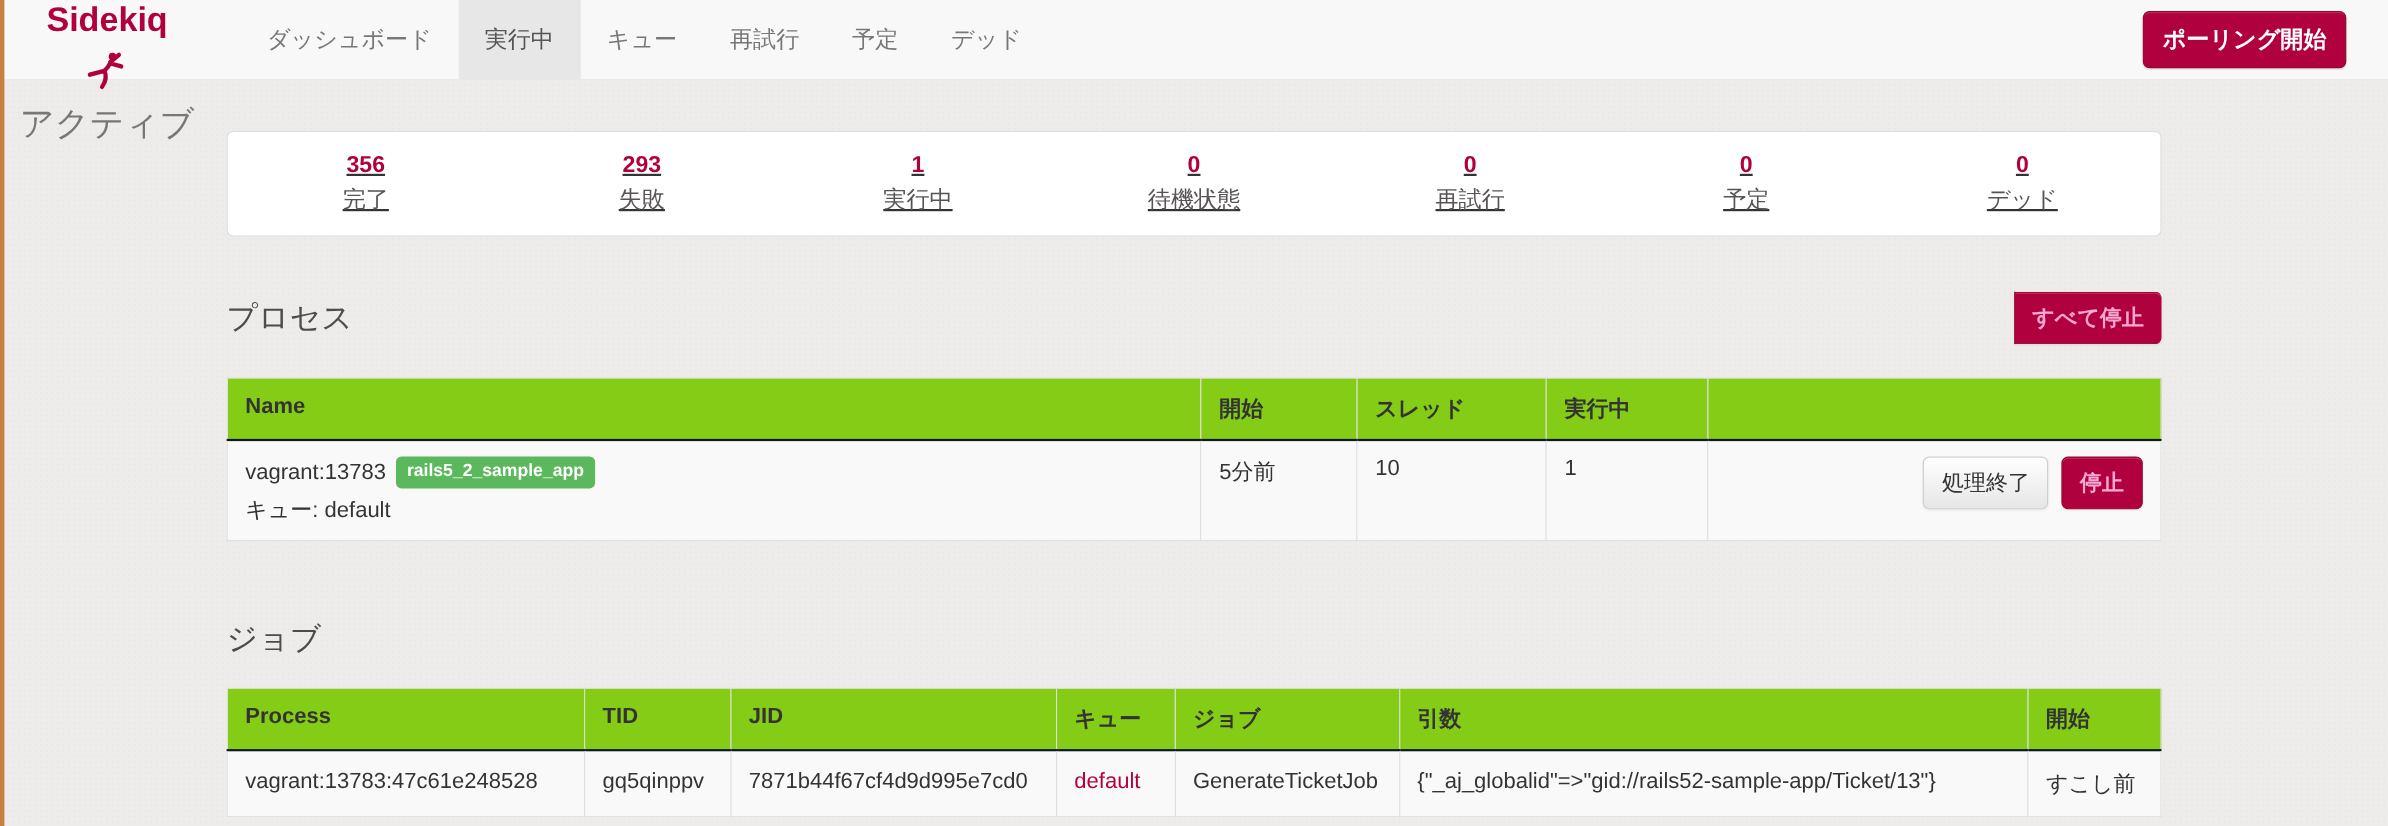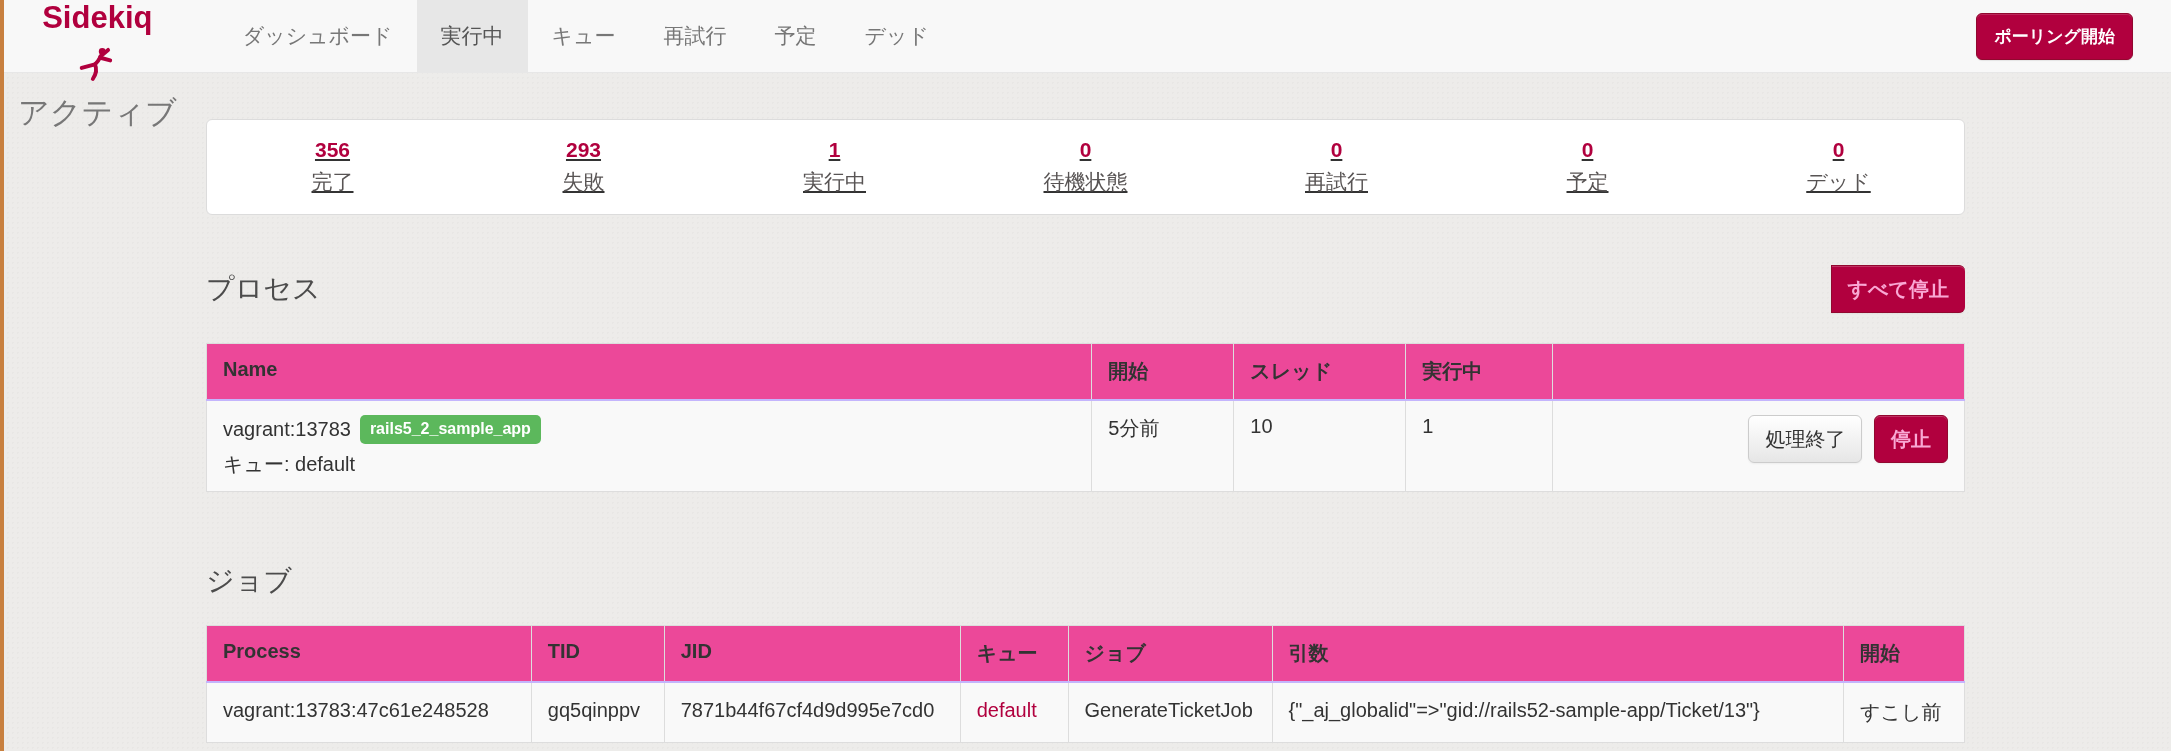--- a/index.html
+++ b/index.html
@@ -40,21 +40,21 @@
     padding: 0 24px;
     font-size: 21px; color:#777;
     cursor:pointer; white-space:nowrap;
   }
   .nav-tab.active { background:#e7e7e7; color:#555; }
   .polling-btn {
     margin-left:auto; align-self:center; margin-right:38px;
     background:#b1003e; color:#fff;
     border:1px solid #91082f; border-radius:6px;
     font-family:"Liberation Sans",sans-serif;
-    font-size:17px; font-weight:bold;
+    font-size:21px; font-weight:bold;
     padding: 11px 17px;
     cursor:pointer;
     box-shadow: inset 0 1px 0 rgba(255,255,255,.15), 0 1px 1px rgba(0,0,0,.08);
     white-space:nowrap;
   }
   
   .container { width:1759px; margin:0 auto; }
   
   .stats-bar {
     margin-top: 46px;
@@ -99,21 +99,21 @@
     border:1px solid #ddd;
   }
   th, td {
     border:1px solid #ddd;
     text-align:left;
     vertical-align:top;
     font-size:20px;
     color:#333;
     padding:14px 16px;
   }
-  th { font-weight:bold; border-bottom:2px solid #c4b5fd; background:#ec4899; white-space:nowrap; }
+  th { font-weight:bold; border-bottom:2px solid #0f172a; background:#84cc16; white-space:nowrap; }
   tbody tr { background:#f9f9f9; }
   .processes-table { margin-top:30px; }
   .jobs-table { margin-top:28px; }
   .jobs-table td { padding:16px 16px; white-space:nowrap; }
   .proc-name-line { line-height:1.25; }
   .proc-queues { margin-top:8px; line-height:1.25; }
   .tag-badge {
     display:inline-block;
     background:#5cb85c; color:#fff;
     font-size:16px; font-weight:bold;

